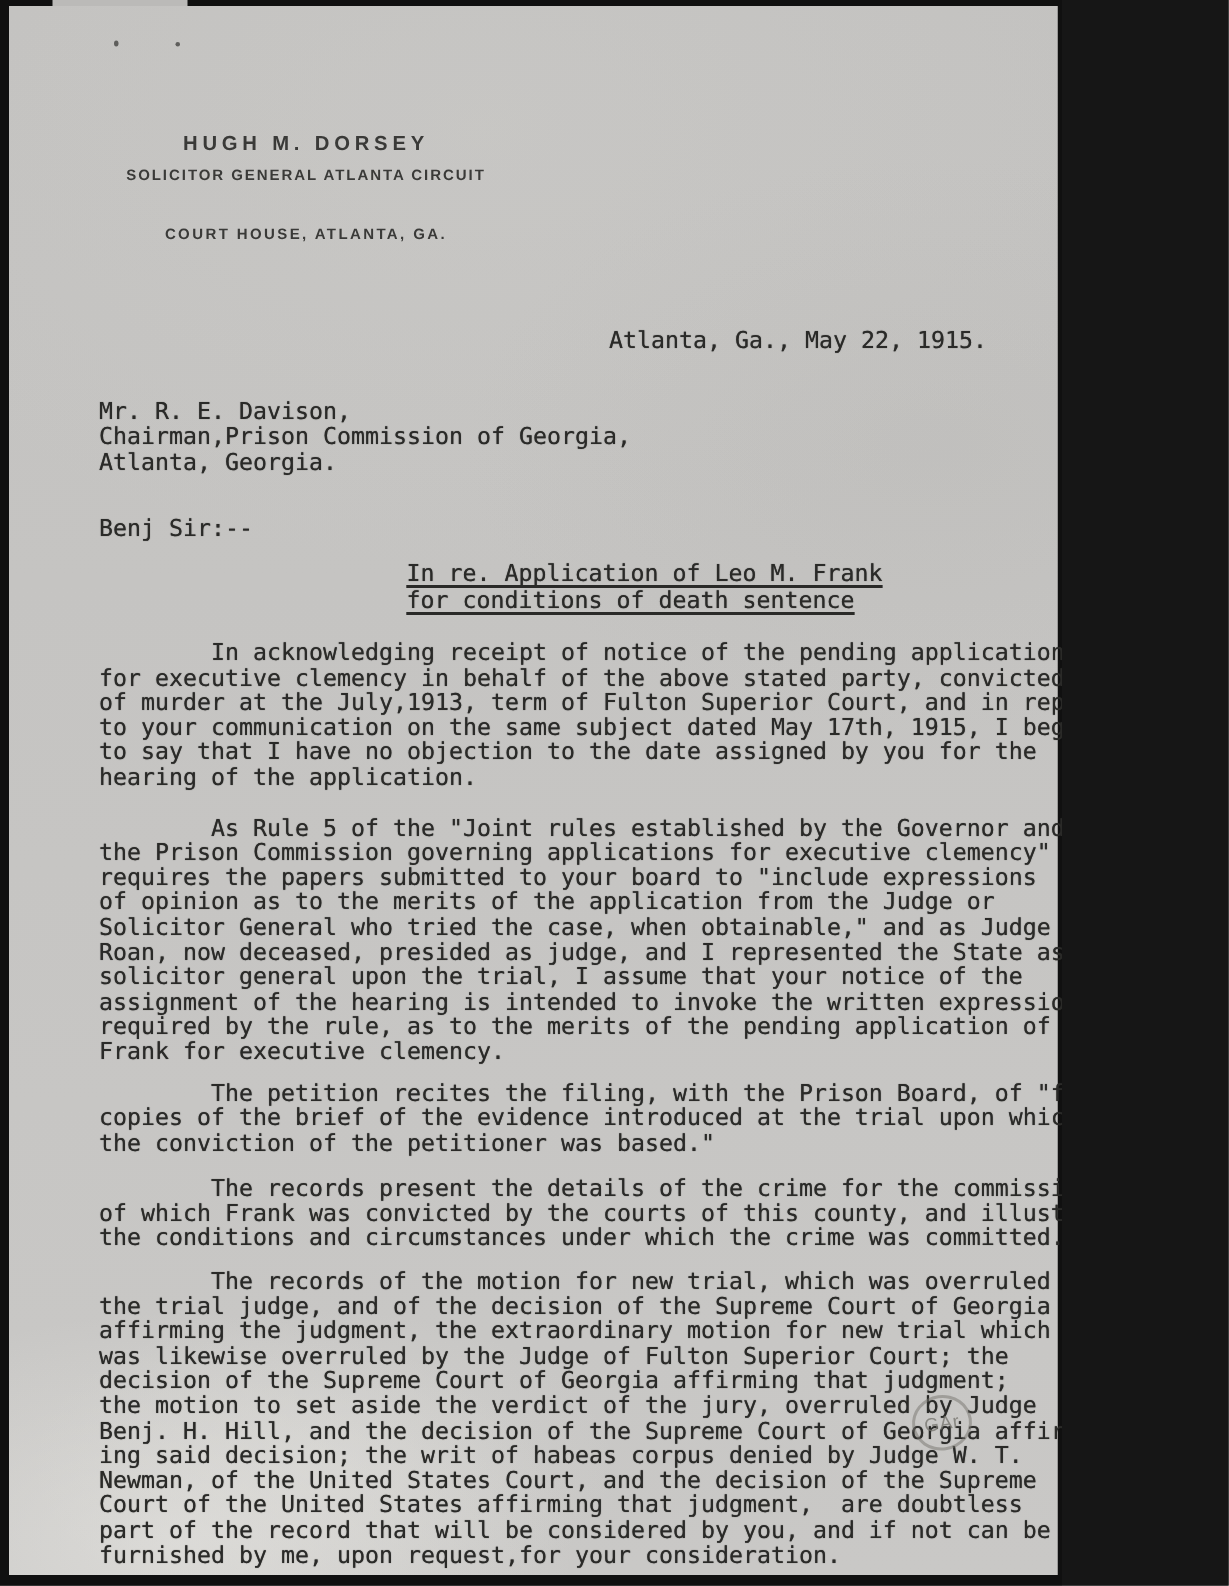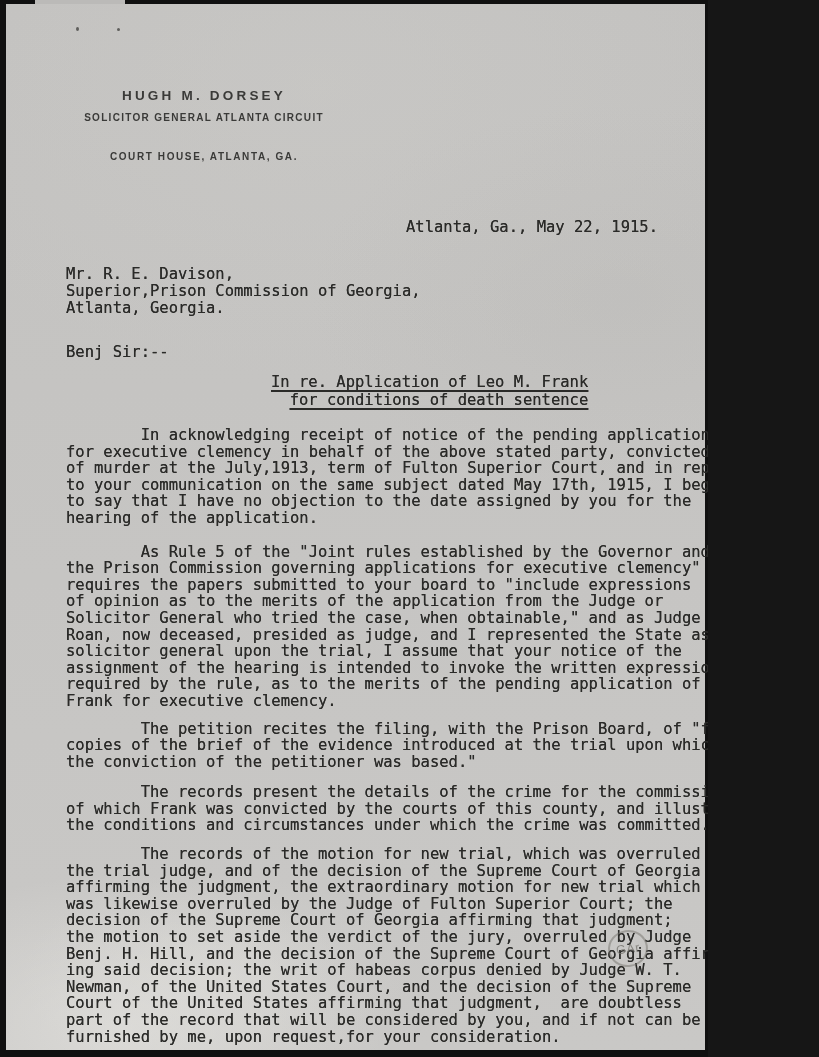--- a/index.html
+++ b/index.html
@@ -42,21 +42,21 @@
     margin: 53px 0 0 340px;
     font-size: 15.5px; line-height: 17px;
     white-space: pre;
   }
   .recipient { margin-top: 30px; font-size: 15.5px; }
   .recipient div { line-height: 17px; white-space: pre; }
   .salutation { margin-top: 27px; font-size: 15.5px; line-height: 17px; white-space: pre; }
   .subject {
     margin: 13px 0 0 205px;
     display: inline-block;
-    text-align: right;
+    text-align: left;
     font-size: 15.5px;
   }
   .subject div {
     line-height: 17.5px;
     white-space: pre;
     text-decoration: underline;
     text-underline-offset: 3px;
     text-decoration-thickness: 1.5px;
   }
   .body-block { margin: 0; }
@@ -106,21 +106,21 @@
     <div class="letterhead">
       <div class="lh-name">HUGH M. DORSEY</div>
       <div class="lh-title">SOLICITOR GENERAL ATLANTA CIRCUIT</div>
       <div class="lh-address">COURT HOUSE, ATLANTA, GA.</div>
     </div>
 
     <div class="dateline typed">Atlanta, Ga., May 22, 1915.</div>
 
     <div class="recipient typed">
       <div>Mr. R. E. Davison,</div>
-      <div>Superior,Prison Commission of Georgia,</div>
+      <div>Chairman,Prison Commission of Georgia,</div>
       <div>Atlanta, Georgia.</div>
     </div>
 
     <div class="salutation typed">Benj Sir:--</div>
 
     <div>
       <div class="subject typed">
         <div>In re. Application of Leo M. Frank</div>
         <div>for conditions of death sentence</div>
       </div>

